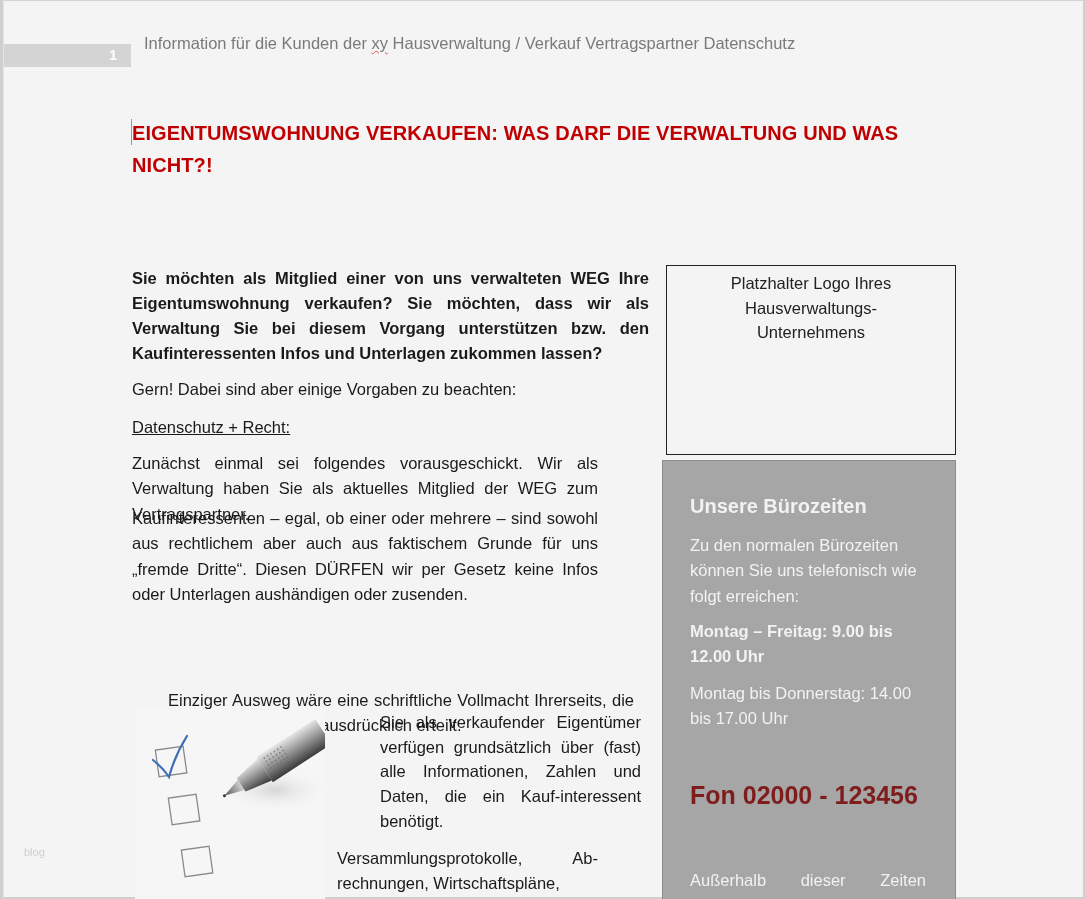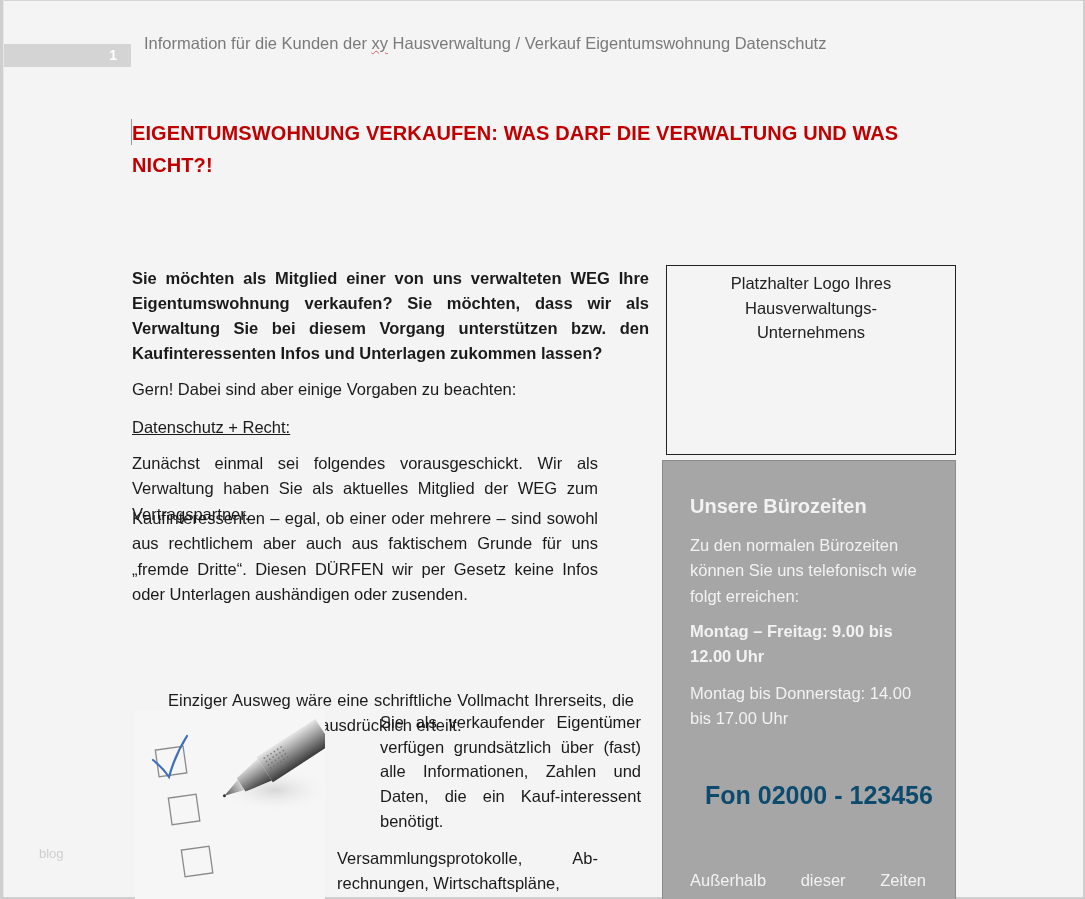--- a/index.html
+++ b/index.html
@@ -57,39 +57,39 @@
 
   .office-box {
     position: absolute; left: 662px; top: 460px; width: 294px; height: 445px;
     background: #a6a6a6; border: 1px solid #8c8c8c; box-sizing: border-box;
   }
   .office-title { position: absolute; left: 27px; top: 34px; font-size: 20px; font-weight: bold; color: #f2f2f2; }
   .office-text { position: absolute; left: 27px; width: 236px; font-size: 16.5px; line-height: 25.3px; color: #f2f2f2; }
   .o1 { top: 72px; }
   .o2 { top: 158px; font-weight: bold; }
   .o3 { top: 220px; font-weight: normal; }
-  .phone { position: absolute; left: 27px; top: 320px; font-size: 25px; font-weight: bold; color: #0c4a6e; white-space: nowrap; margin-left: 15px; }
+  .phone { position: absolute; left: 27px; top: 320px; font-size: 25px; font-weight: bold; color: #7f1d1d; white-space: nowrap; }
   .o4 { top: 407px; text-align: justify; text-align-last: justify; }
 
-  .watermark { position: absolute; left: 39px; top: 846px; font-size: 13px; color: #cfcfcf; }
+  .watermark { position: absolute; left: 24px; top: 846px; font-size: 11px; color: #cfcfcf; }
 </style>
 </head>
 <body>
 
 <div class="frame-top"></div>
 <div class="frame-left"></div>
 <div class="frame-right"></div>
 <div class="frame-bottom"></div>
 
 <div class="page-num-bar">
   <span class="page-num">1</span>
 </div>
 
 <div class="header-line">
-  <span>Information für die Kunden der </span><span class="spell">xy</span><span> Hausverwaltung / Verkauf Eigentumswohnung  Datenschutz</span>
+  <span>Information für die Kunden der </span><span class="spell">xy</span><span> Hausverwaltung / Verkauf Vertragspartner  Datenschutz</span>
 </div>
 
 <div class="cursor"></div>
 <div class="title">EIGENTUMSWOHNUNG VERKAUFEN: WAS DARF DIE VERWALTUNG UND WAS NICHT?!</div>
 
 <div class="col-left intro">Sie möchten als Mitglied einer von uns verwalteten WEG Ihre Eigentumswohnung verkaufen? Sie möchten, dass wir als Verwaltung Sie bei diesem Vorgang unterstützen bzw. den Kaufinteressenten Infos und Unterlagen zukommen lassen?</div>
 <div class="col-left gern">Gern! Dabei sind aber einige Vorgaben zu beachten:</div>
 <div class="col-left section-h">Datenschutz + Recht:</div>
 
 <div class="col-narrow p1">Zunächst einmal sei folgendes vorausgeschickt. Wir als Verwaltung haben Sie als aktuelles Mitglied der WEG zum Vertragspartner.</div>

